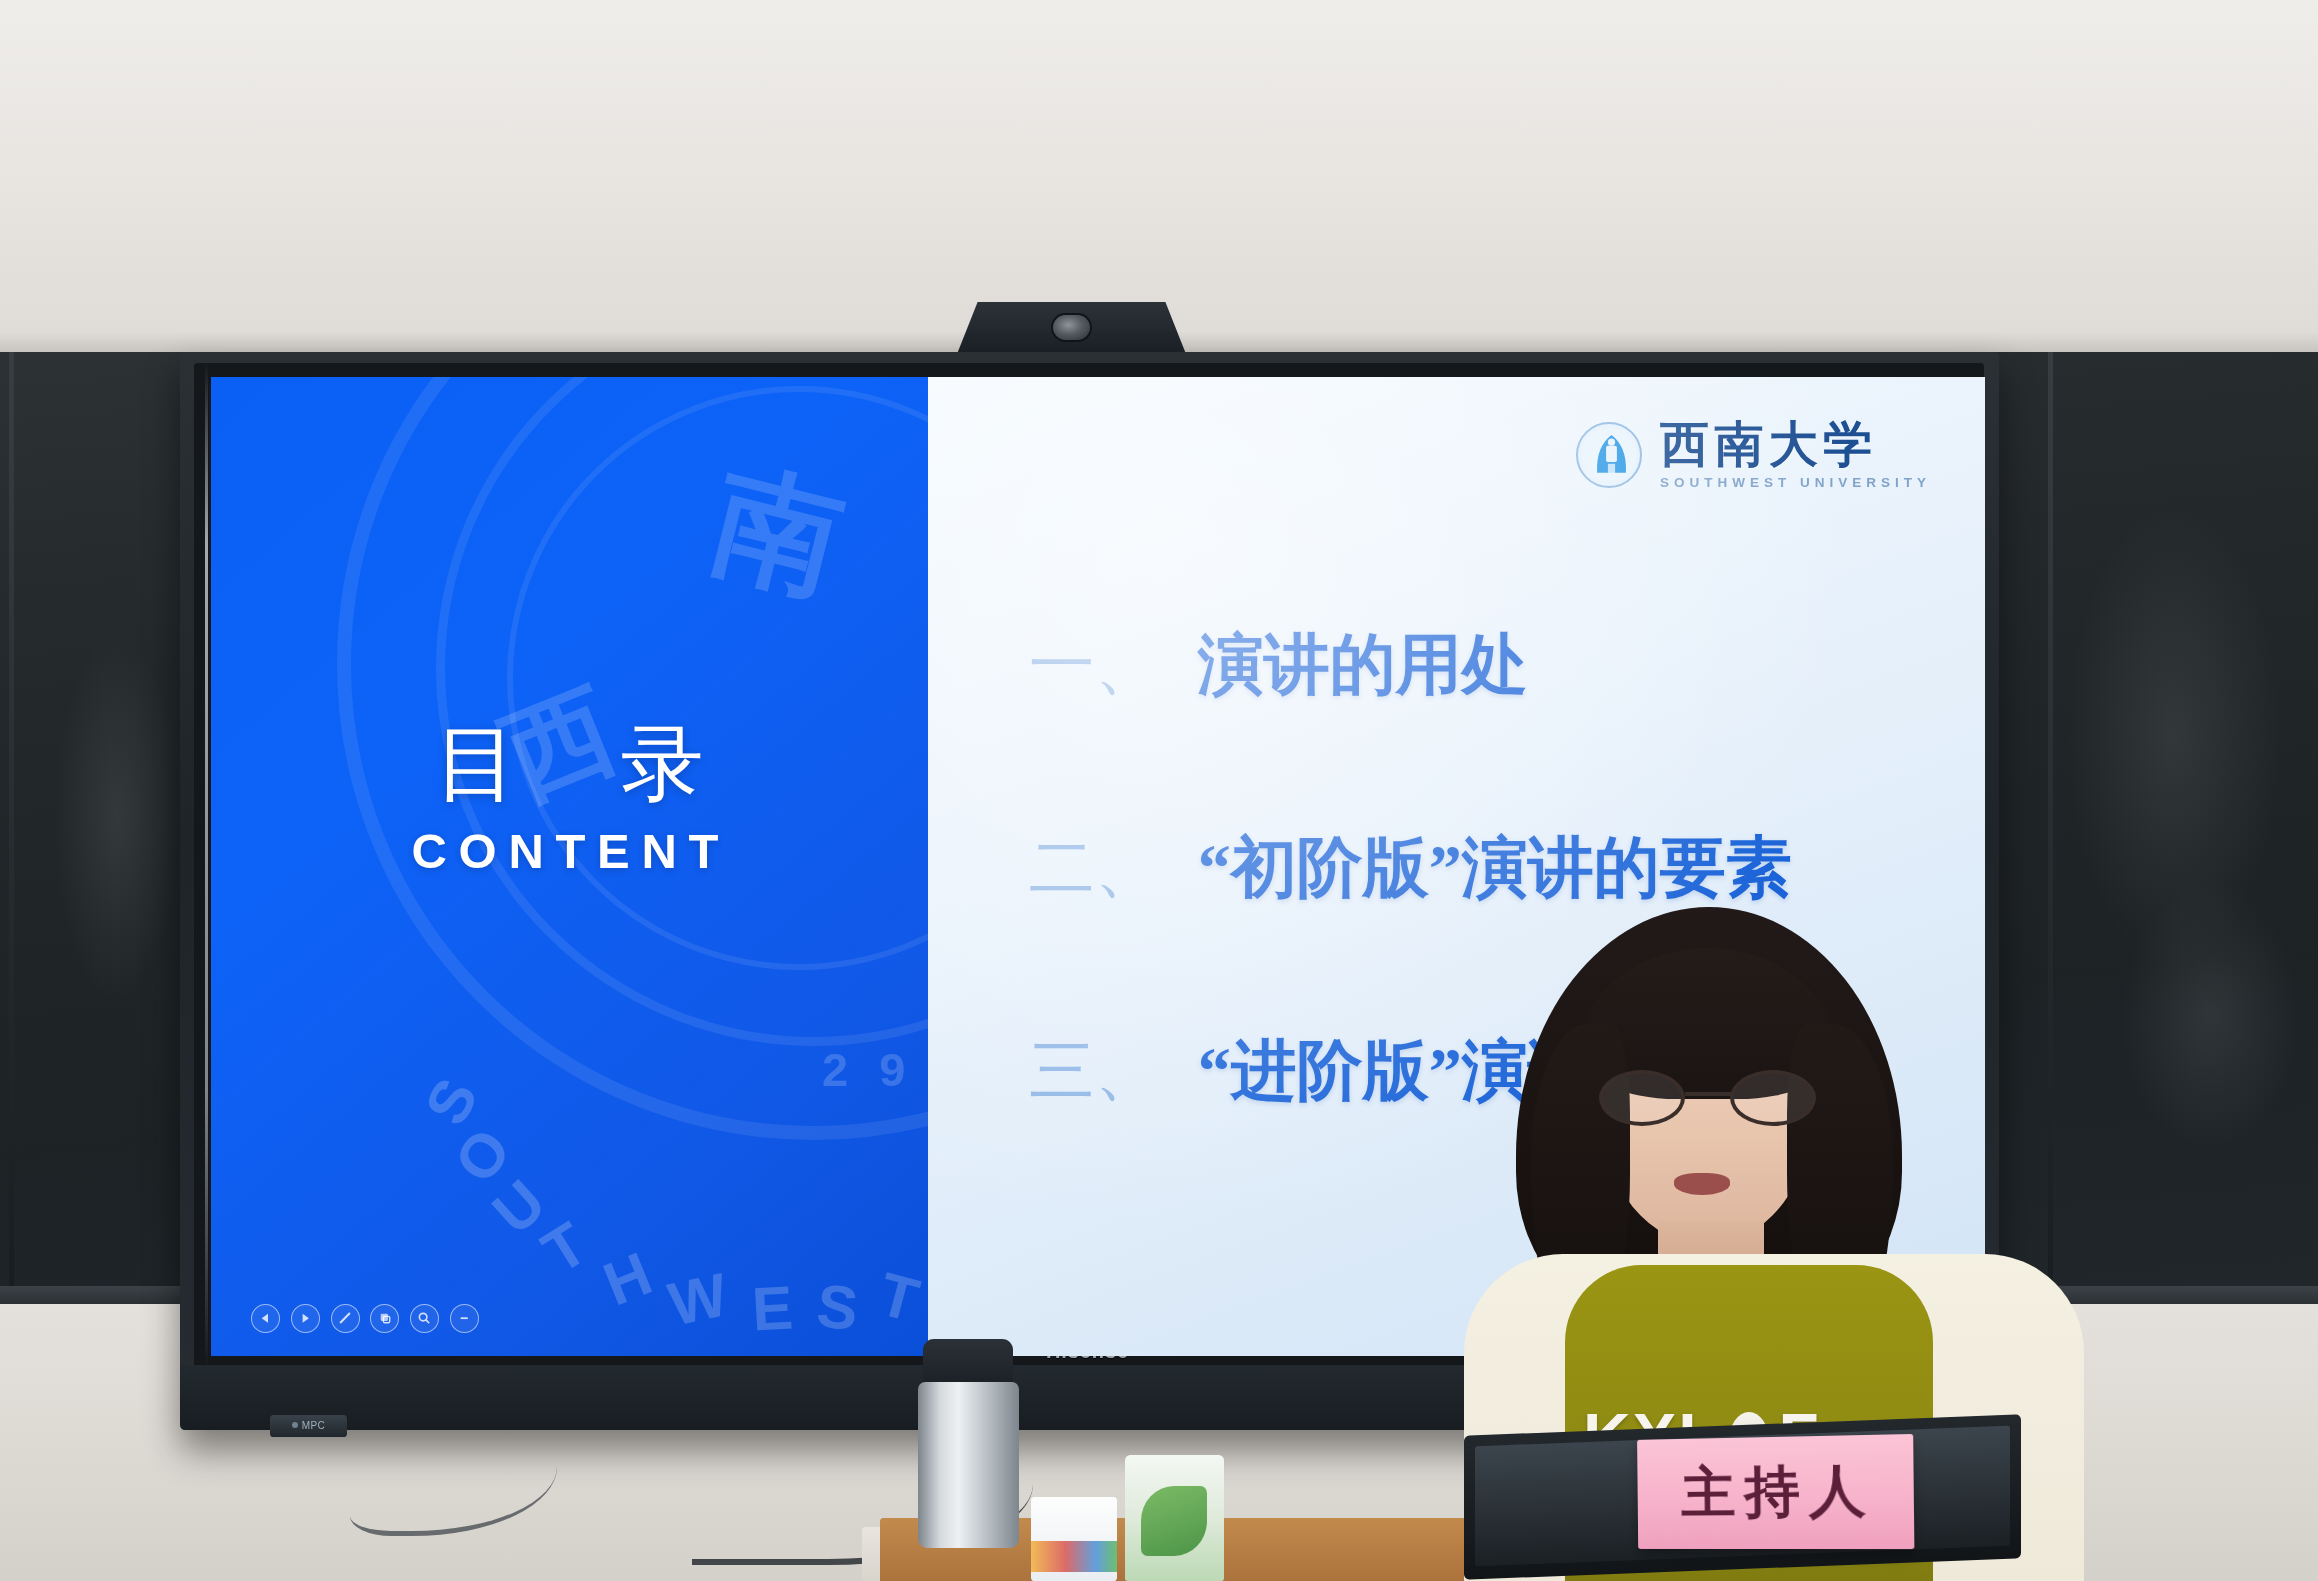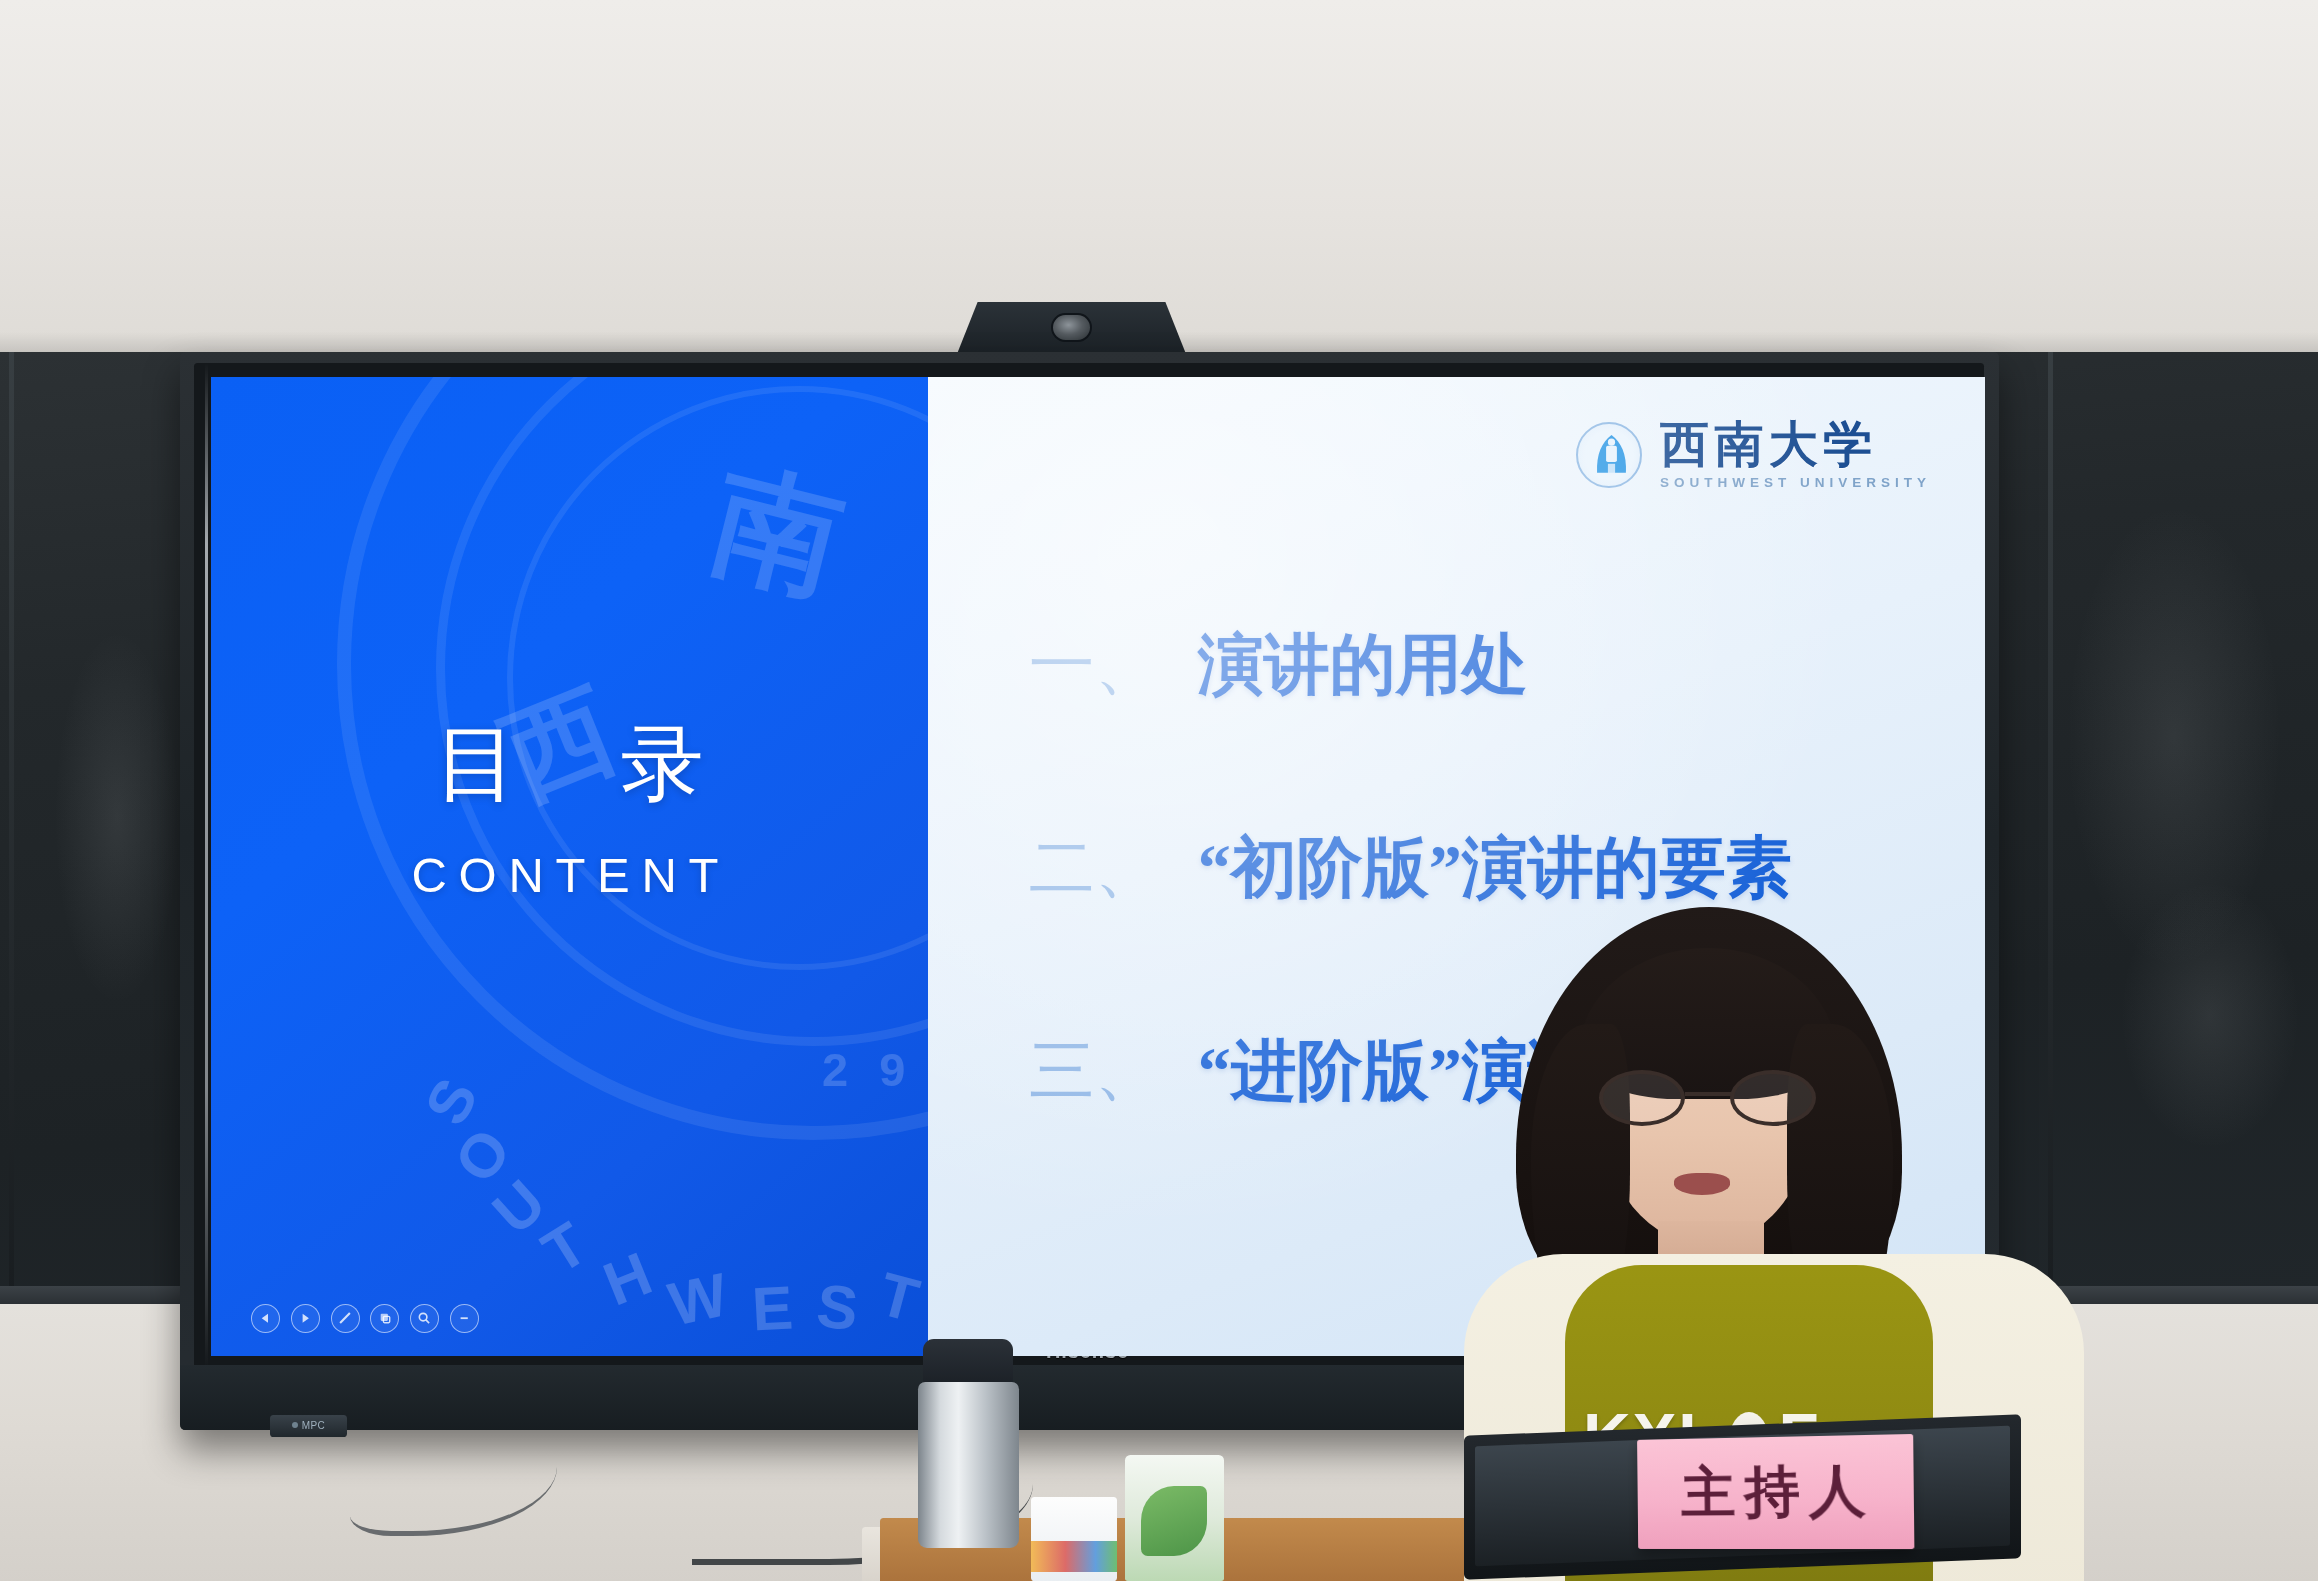--- a/index.html
+++ b/index.html
@@ -141,22 +141,22 @@
     color:#ffffff;
   }
   .content-title .cn{
     font-size:83px;letter-spacing:41px;font-weight:400;
     font-family:"Liberation Serif","DejaVu Serif",serif;
     text-shadow:0 1.8px 9px rgba(0,0,0,.22);
     padding-left:41px;
     display:block;
   }
   .content-title .en{
-    display:block;margin-top:26px;
-    font-size:49px;letter-spacing:11.7px;font-weight:400;
+    display:block;margin-top:2px;
+    font-size:49px;letter-spacing:11.7px;font-weight:700;
     padding-left:3px;
     text-shadow:0 1.8px 7.2px rgba(0,0,0,.18);
   }
 
   .slide-right{
     position:absolute;left:40.4%;top:0;right:0;height:100%;
     background:linear-gradient(160deg,#f3f9fe 0%,#e7f1fb 42%,#dceaf8 74%,#d2e4f6 100%);
     overflow:hidden;
   }
   .slide-right::after{

